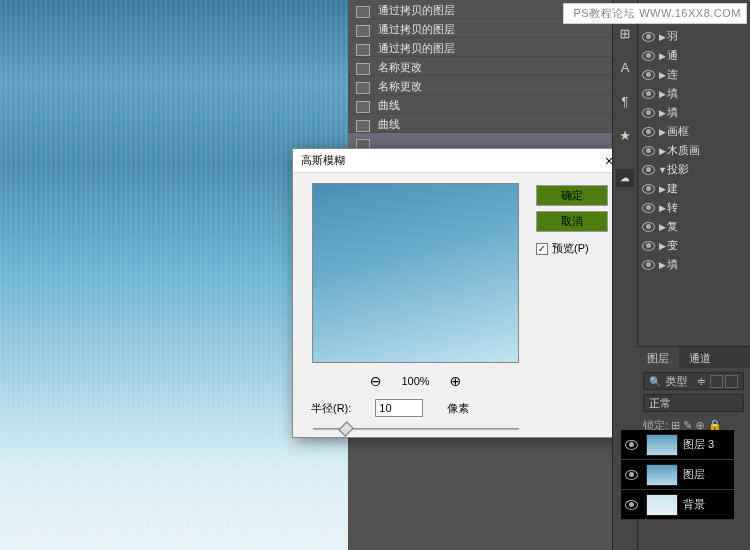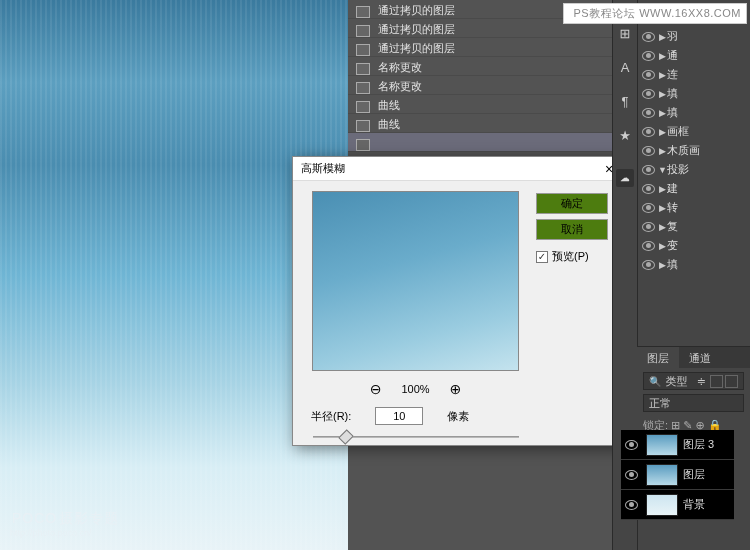--- a/index.html
+++ b/index.html
@@ -7,30 +7,30 @@
 .canvas{position:absolute;left:0;top:0;width:348px;height:550px;background:linear-gradient(180deg,#3a7a9e 0%,#5c9fc0 15%,#4a8db0 30%,#6fb5d4 50%,#a8d4e5 70%,#d8eef5 85%,#e8f3f7 100%);}
 .canvas::before{content:"";position:absolute;inset:0;background:repeating-linear-gradient(90deg,rgba(255,255,255,0.08) 0px,rgba(255,255,255,0.08) 2px,transparent 2px,transparent 5px);}
 .logo{position:absolute;left:10px;bottom:12px;color:#e8f0f5;}
 .logo-main{font-size:20px;font-weight:bold;letter-spacing:1px;}
 .logo-main span{font-size:14px;font-weight:normal;margin-left:2px;}
 .logo-sub{font-size:9px;opacity:0.85;}
 .history{position:absolute;left:348px;top:0;width:270px;background:#535353;}
 .hist-row{display:flex;align-items:flex-end;height:19px;padding:0 8px;color:#e2e2e2;border-bottom:1px solid #4a4a4a;cursor:pointer;}
 .hist-row.sel{background:#6b6b7a;}
 .hist-icon{width:14px;height:12px;border:1px solid #aaa;margin-right:8px;background:#666;}
-.dialog{position:absolute;left:292px;top:156px;width:336px;height:290px;background:#f0f0f0;border:1px solid #888;box-shadow:3px 3px 14px rgba(0,0,0,0.45);}
+.dialog{position:absolute;left:292px;top:148px;width:336px;height:290px;background:#f0f0f0;border:1px solid #888;box-shadow:3px 3px 14px rgba(0,0,0,0.45);}
 .dlg-title{height:24px;display:flex;align-items:center;justify-content:space-between;padding:0 8px;background:#fff;border-bottom:1px solid #ddd;}
 .dlg-close{width:20px;text-align:center;cursor:pointer;font-size:14px;}
 .dlg-body{padding:10px;display:flex;gap:8px;}
 .preview-wrap{width:225px;}
 .preview{width:207px;height:180px;border:1px solid #888;background:linear-gradient(165deg,#4a8fb3 0%,#6aaccb 40%,#9acce0 75%,#c4e3ee 100%);margin:0 auto 6px;}
 .zoom-row{display:flex;align-items:center;justify-content:center;gap:20px;padding:4px 0;}
 .zoom-btn{cursor:pointer;font-size:14px;}
 .radius-row{display:flex;align-items:center;gap:24px;padding:6px 0 3px 8px;}
-.radius-input{width:48px;height:18px;border:1px solid #888;padding:0 3px;background:#fff;text-align:center;}
+.radius-input{width:48px;height:18px;border:1px solid #888;padding:0 3px;background:#fff;text-align:left;}
 .slider{width:206px;height:14px;margin:2px auto 0;position:relative;}
 .slider-track{position:absolute;left:0;right:0;top:6px;height:2px;background:#b8b8b8;border-top:1px solid #999;}
 .slider-thumb{position:absolute;left:28px;top:1px;width:10px;height:12px;background:#ddd;border:1px solid #777;transform:rotate(45deg);}
 .dlg-btns{display:flex;flex-direction:column;gap:5px;padding-top:2px;}
 .dlg-btn{width:72px;height:21px;background:#4d7c0f;border:1px solid #999;cursor:pointer;font-size:11px;}
 .chk-row{display:flex;align-items:center;gap:4px;margin-top:4px;font-size:11px;}
 .chk{width:12px;height:12px;border:1px solid #777;background:#fff;display:flex;align-items:center;justify-content:center;font-size:10px;color:#333;}
 .right-bar{position:absolute;right:113px;top:0;width:25px;height:550px;background:#454545;border-left:1px solid #2a2a2a;display:flex;flex-direction:column;align-items:center;padding-top:25px;gap:18px;}
 .tool-ico{width:16px;height:16px;cursor:pointer;display:flex;align-items:center;justify-content:center;color:#ccc;font-size:13px;}
 .cc-badge{width:18px;height:18px;background:#333;color:#ddd;font-size:9px;font-weight:bold;display:flex;align-items:center;justify-content:center;border-radius:2px;margin-top:8px;}

